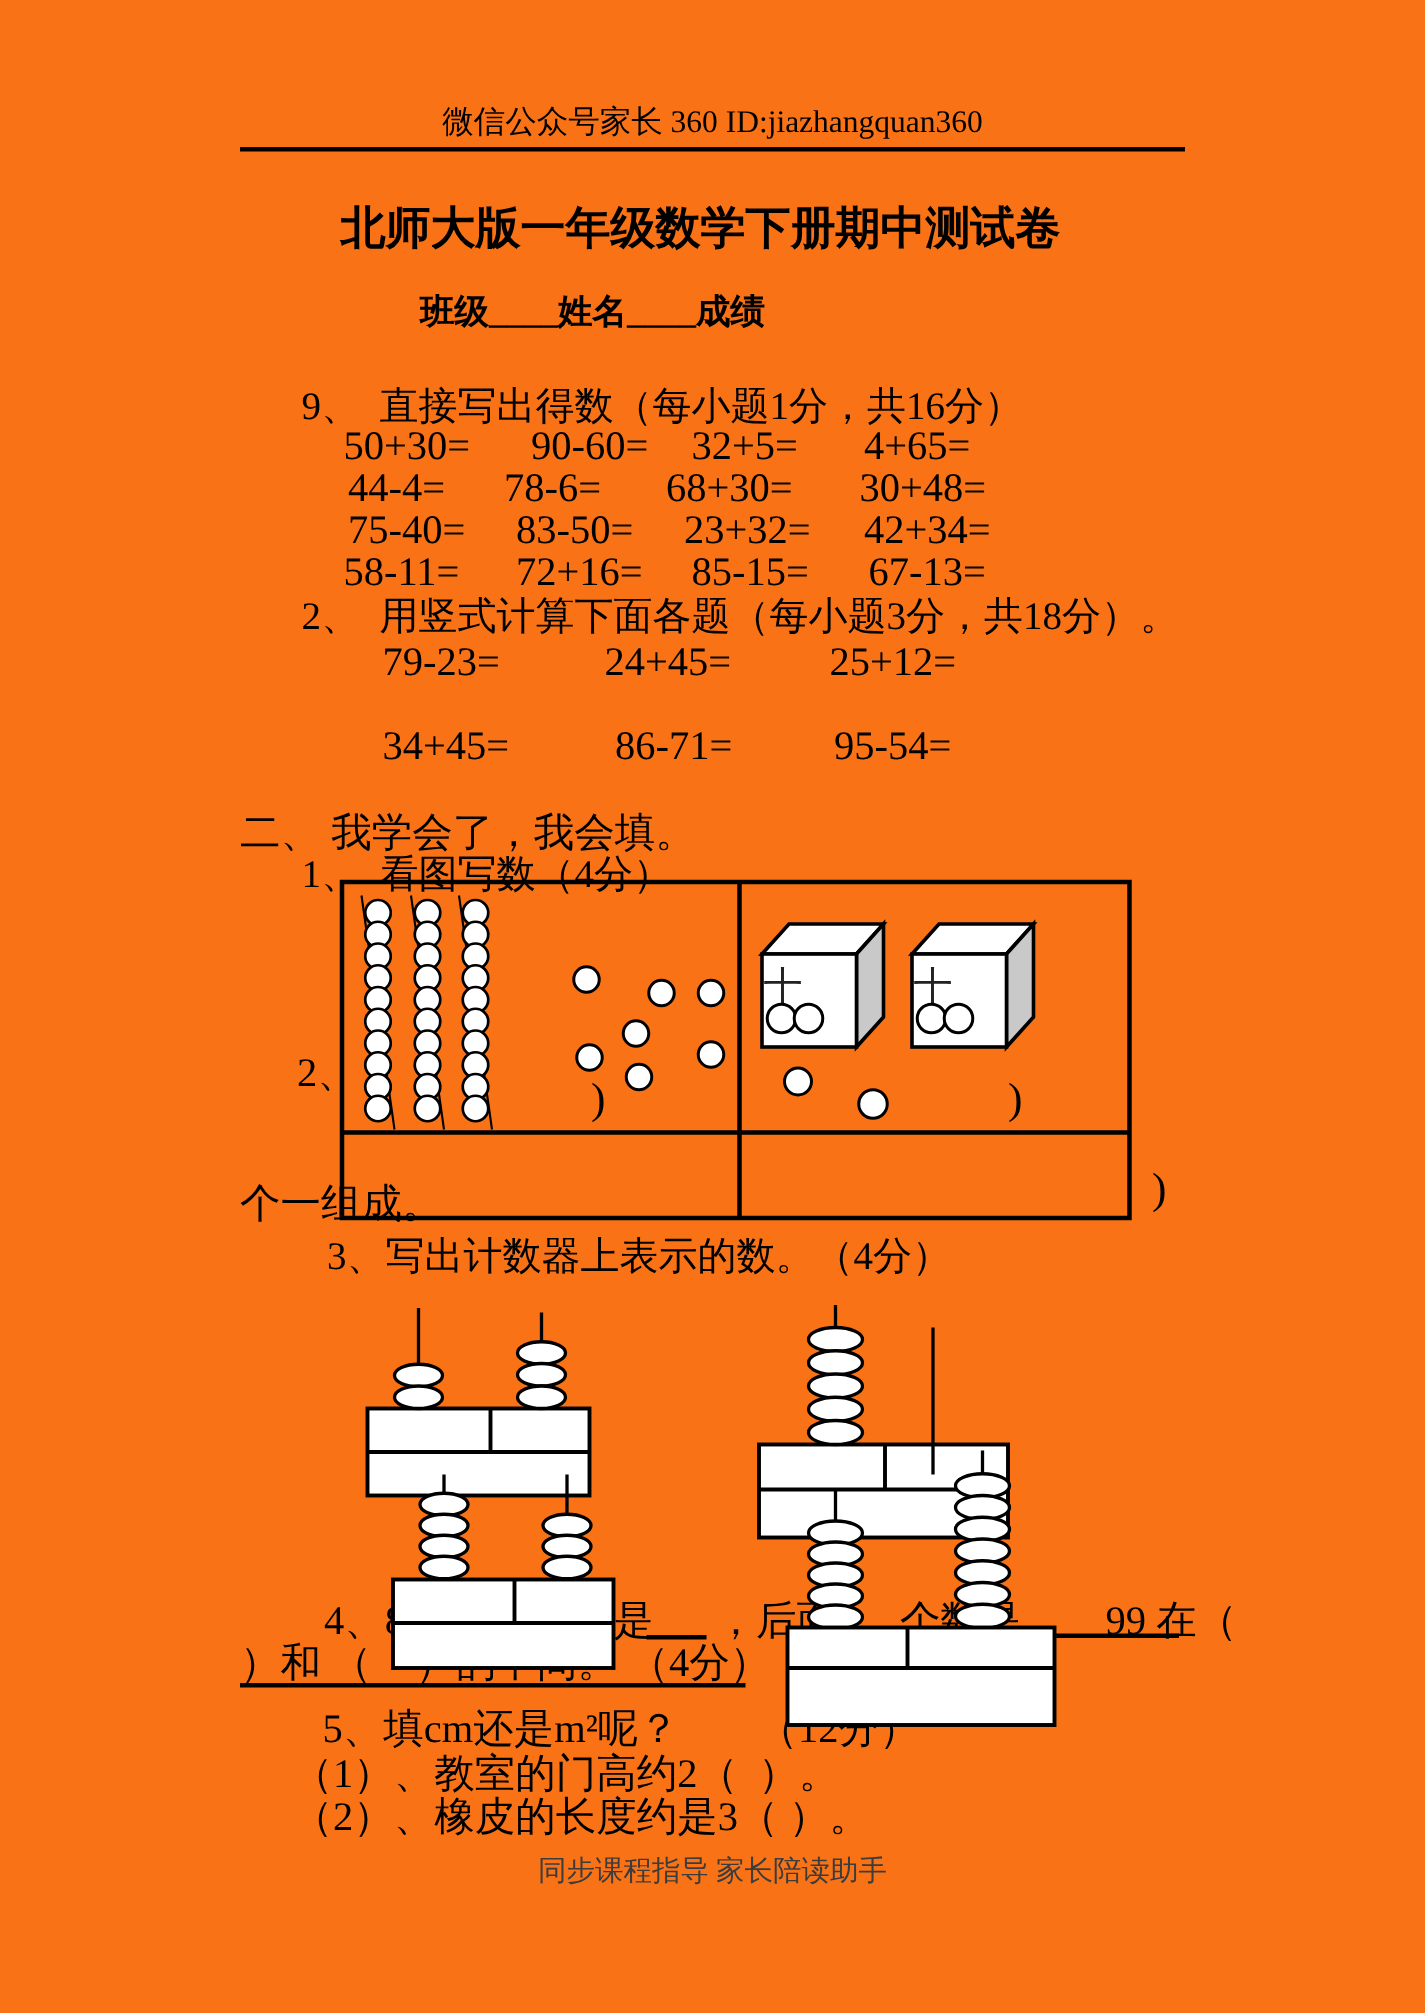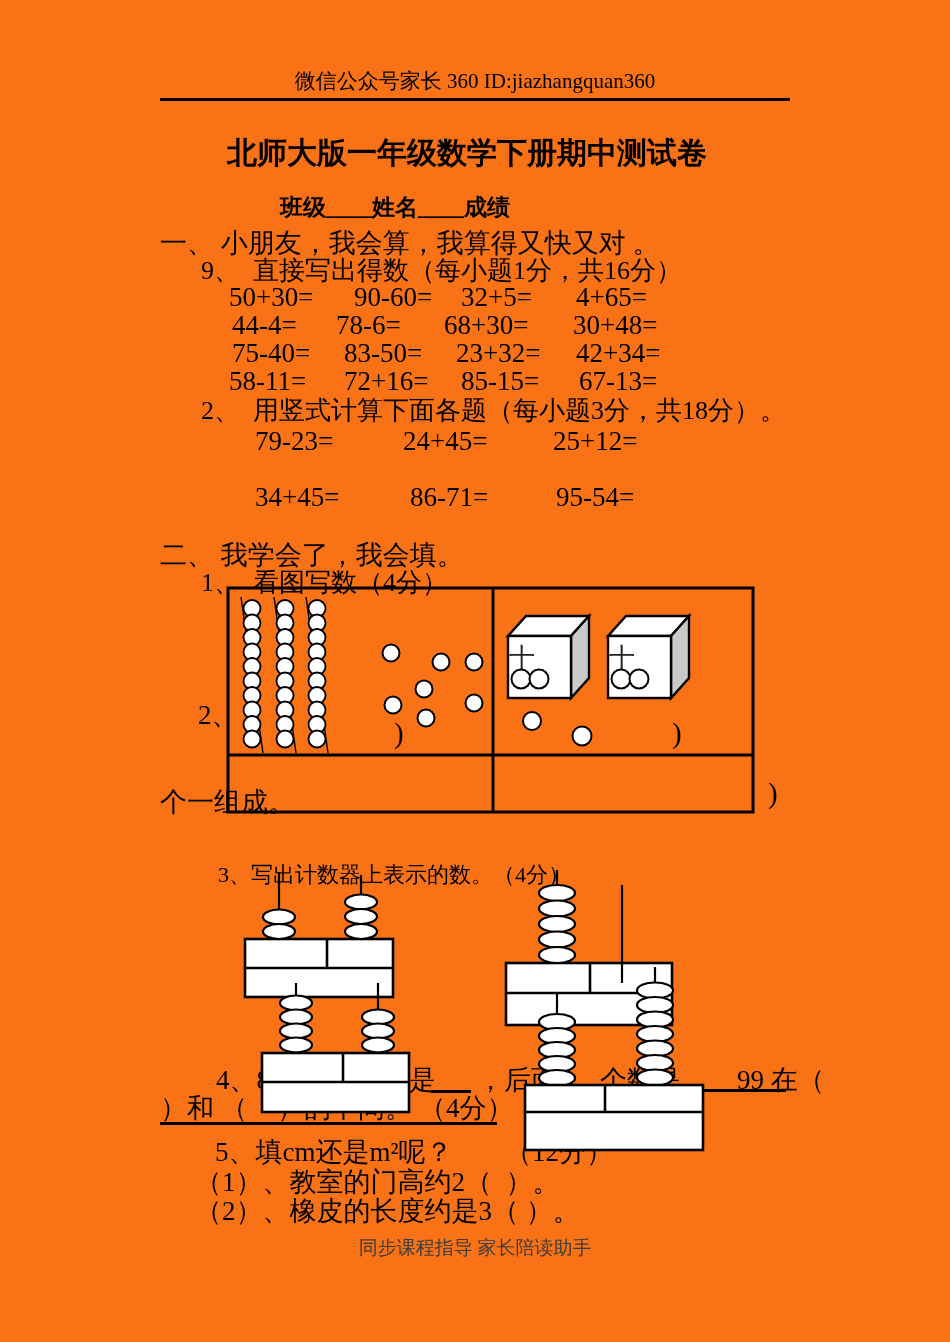--- a/index.html
+++ b/index.html
@@ -17,21 +17,20 @@
 <body>
 
 <div class="page">
 
   <div class="t center" style="top:70px;font-size:21px;">微信公众号家长 360 ID:jiazhangquan360</div>
   <div class="ul" style="left:160px;top:98px;width:630px;height:3px;"></div>
 
   <div class="t bold" style="left:280px;top:195px;font-size:23px;">班级____姓名____成绩</div>
   <div class="t bold" style="left:227px;top:136px;font-size:30px;">北师大版一年级数学下册期中测试卷</div>
 
-  <div class="t" style="left:160px;top:229px;">一、 小朋友，我会算，我算得又快又对 。</div>
   <div class="t" style="left:201px;top:257px;font-size:26px;">9、  直接写出得数（每小题1分，共16分）</div>
 
   <span class="t" style="left:229px;top:283px;">50+30=</span>
   <span class="t" style="left:344px;top:283px;margin-left:10px;">90-60=</span>
   <span class="t" style="left:461px;top:283px;">32+5=</span>
   <span class="t" style="left:576px;top:283px;">4+65=</span>
 
   <span class="t" style="left:232px;top:311px;">44-4=</span>
   <span class="t" style="left:336px;top:311px;">78-6=</span>
   <span class="t" style="left:444px;top:311px;">68+30=</span>
@@ -141,21 +140,21 @@
     </g>
   </svg>
 
   <span class="t" style="left:394px;top:718px;font-size:29px;">)</span>
   <span class="t" style="left:672px;top:718px;font-size:29px;">)</span>
   <span class="t" style="left:768px;top:778px;font-size:29px;">)</span>
 
   <div class="t" style="left:198px;top:701px;">2、</div>
   <div class="t" style="left:160px;top:788px;">个一组成。</div>
 
-  <div class="t" style="left:218px;top:863px;font-size:22px;">3、写出计数器上表示的数。（4分）</div>
+  <div class="t" style="left:218px;top:824px;font-size:26px;">3、写出计数器上表示的数。（4分）</div>
 
   <span class="t" style="left:216px;top:1066px;">4、8</span>
   <span class="t" style="left:409px;top:1066px;">是</span>
   <span class="t" style="left:477px;top:1066px;">，后面</span>
   <span class="t" style="left:600px;top:1066px;">个数是</span>
   <span class="t" style="left:737px;top:1066px;text-align:center;">99 在（</span>
   <div class="ul" style="left:431px;top:1090px;width:40px;height:2.5px;"></div>
   <div class="ul" style="left:700px;top:1089px;width:86px;height:2.5px;"></div>
 
   <span class="t" style="left:160px;top:1094px;">）和 （</span>

